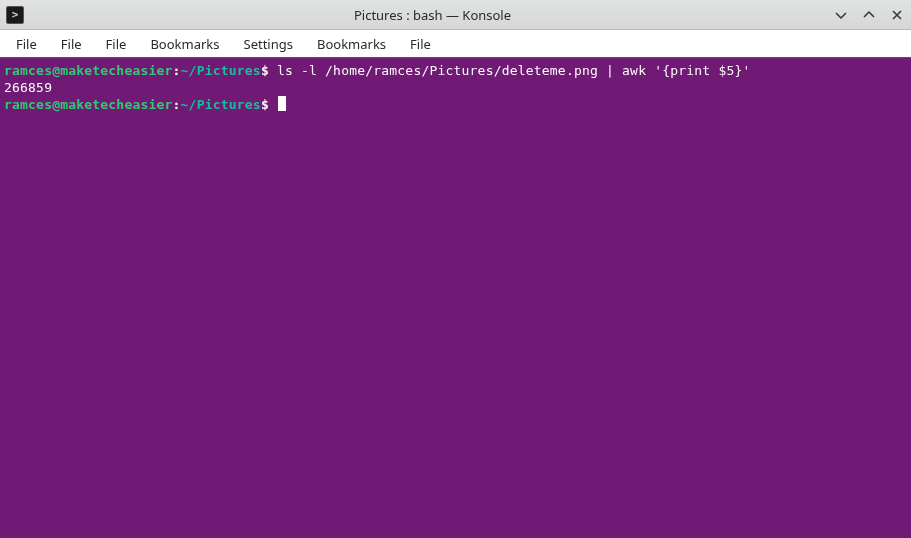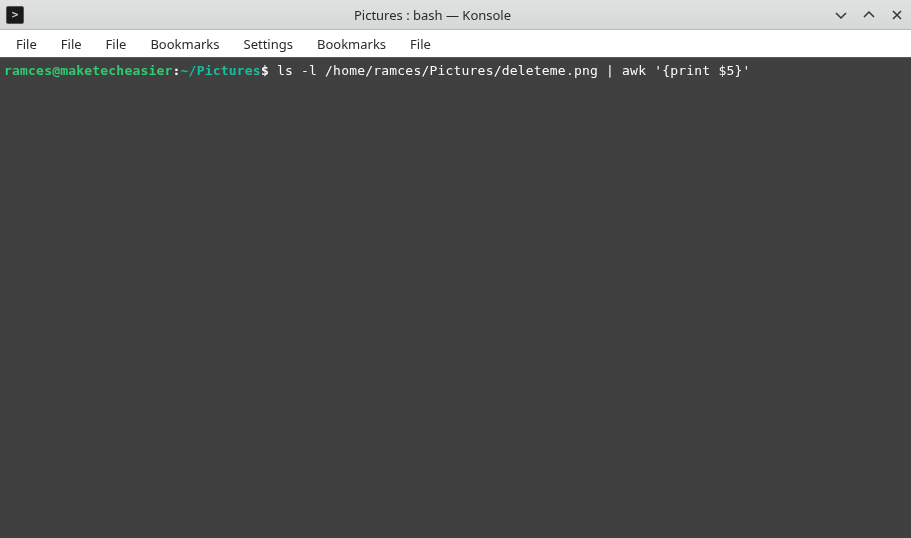--- a/index.html
+++ b/index.html
@@ -75,21 +75,21 @@
       align-items: center;
       padding: 0 4px;
     }
     .menu-item {
       padding: 4px 12px;
       color: #2a2a2a;
       cursor: pointer;
     }
     .terminal {
       flex: 1;
-      background: #404040;
+      background: #701a75;
       color: #d5d5d5;
       font-family: "Hack", "DejaVu Sans Mono", "Consolas", monospace;
       font-size: 13px;
       line-height: 17px;
       padding: 4px 4px;
       overflow: hidden;
     }
     .line {
       white-space: pre;
       letter-spacing: 0.2px;
@@ -159,15 +159,17 @@
     <div class="menu-item">File</div>
     <div class="menu-item">File</div>
     <div class="menu-item">Bookmarks</div>
     <div class="menu-item">Settings</div>
     <div class="menu-item">Bookmarks</div>
     <div class="menu-item">File</div>
   </div>
 
   <div class="terminal">
     <div class="line"><span class="prompt-user">ramces@maketecheasier</span><span class="prompt-colon">:</span><span class="prompt-path">~/Pictures</span><span class="prompt-dollar">$</span><span class="command"> </span><span class="command">ls -l /home/ramces/Pictures/deleteme.png | awk '{print $5}'</span></div>
+    <div class="line"><span class="output">266859</span></div>
+    <div class="line"><span class="prompt-user">ramces@maketecheasier</span><span class="prompt-colon">:</span><span class="prompt-path">~/Pictures</span><span class="prompt-dollar">$</span><span class="command"> </span><span class="cursor-block"></span></div>
   </div>
 
 </div>
 
 </body></html>

